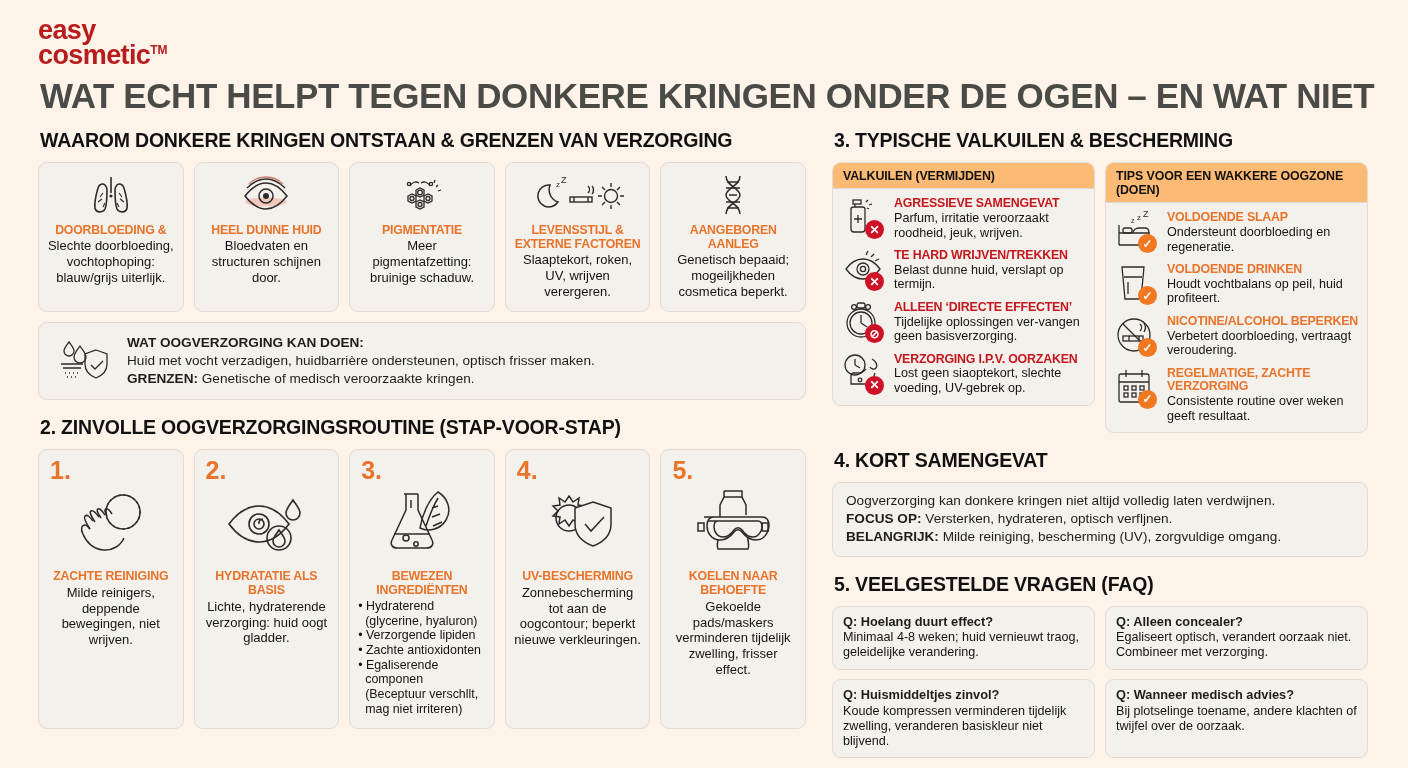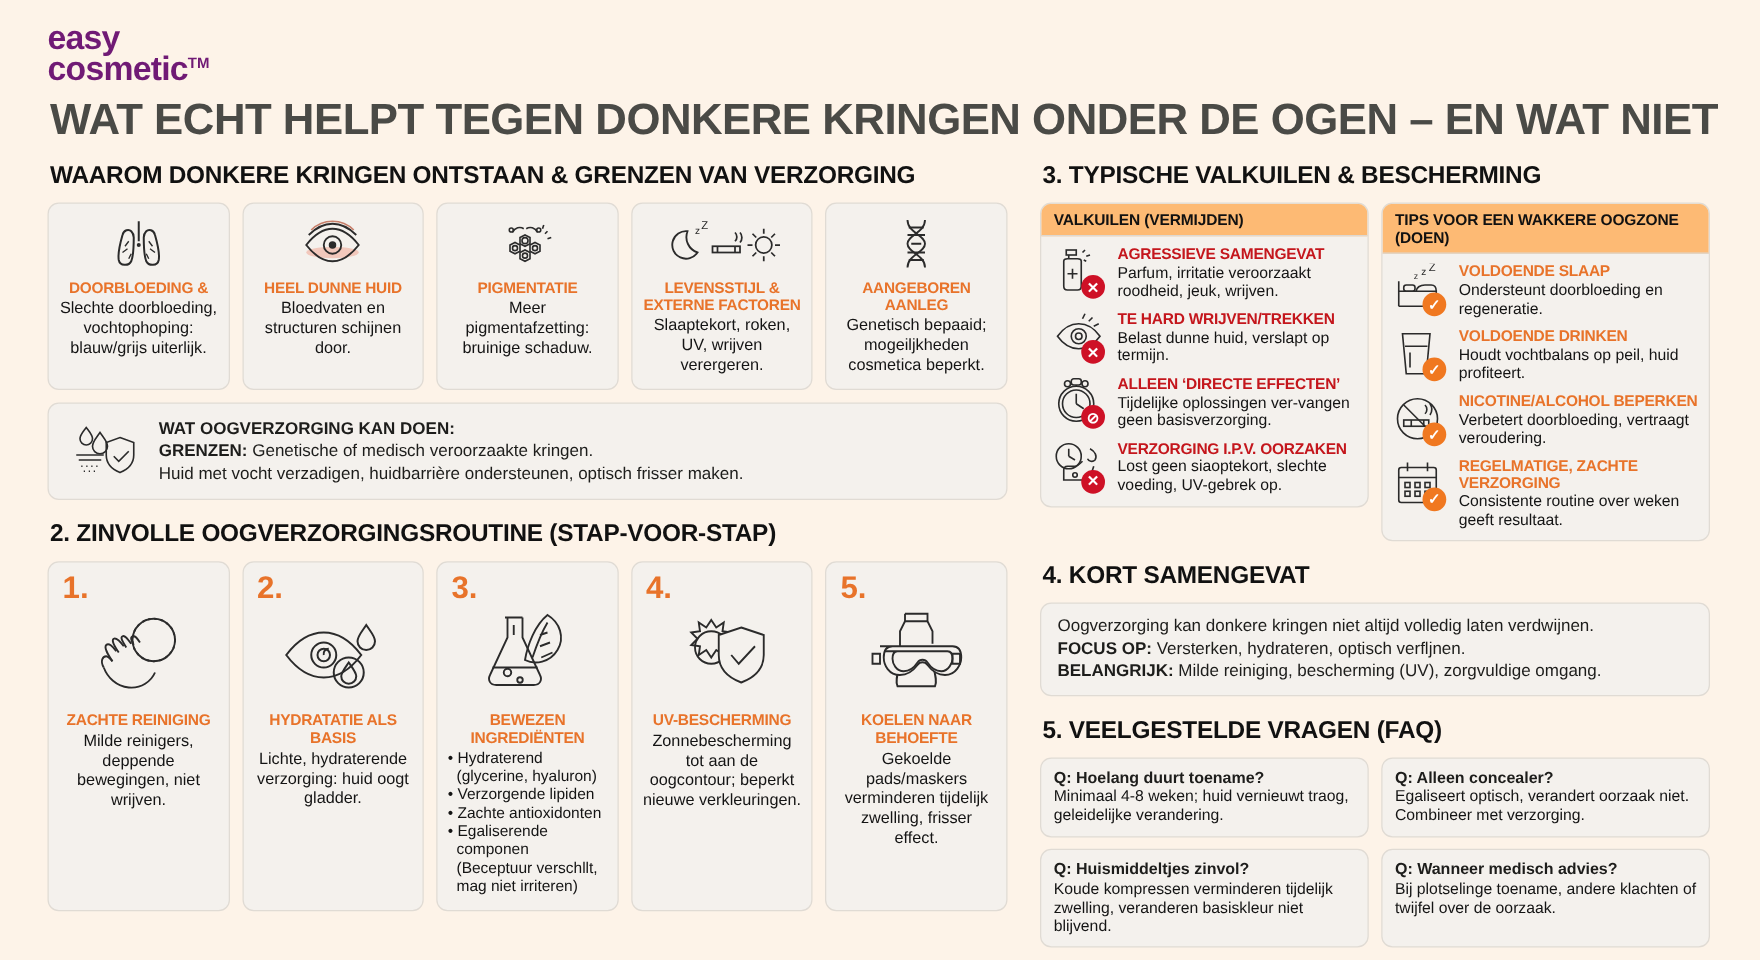--- a/index.html
+++ b/index.html
@@ -6,21 +6,21 @@
   body{
     width:1408px;height:768px;overflow:hidden;
     background:#FDF3E8;
     font-family:"Liberation Sans", sans-serif;
     color:#1d1d1b;
     -webkit-font-smoothing:antialiased;
   }
   .page{position:relative;width:1408px;height:768px;box-sizing:border-box;padding:18px 32px 8px 38px;}
 
   
-  .brand{font-size:27px;line-height:0.92;font-weight:bold;letter-spacing:-0.6px;color:#701a75;margin-bottom:10px;}
+  .brand{font-size:27px;line-height:0.92;font-weight:bold;letter-spacing:-0.6px;color:#b91c1c;margin-bottom:10px;}
   .brand .l2{position:relative;}
   .brand sup{font-size:12px;font-weight:bold;vertical-align:super;letter-spacing:0;}
 
   
   .maintitle{
     font-size:35px;font-weight:bold;letter-spacing:-0.4px;color:#4a4a46;
     line-height:1.02;margin:6px 0 16px 2px;white-space:nowrap;
   }
 
   
@@ -214,22 +214,22 @@
               <path d="M25 10c3.5 5 6 7.5 6 11a6 6 0 0 1-12 0c0-3.5 2.5-6 6-11z"></path>
               <path d="M6 28h22M8 32h18"></path>
               <path d="M10 37h1M14 37h1M18 37h1M22 37h1M12 41h1M16 41h1M20 41h1"></path>
               <path d="M41 14l11 4v10c0 8-6 12-11 14-5-2-11-6-11-14V18z"></path>
               <path d="M36 29l4 4 8-8"></path>
             </g>
           </svg>
         </div>
         <div class="body">
           <div><b>WAT OOGVERZORGING KAN DOEN:</b></div>
+          <div>Huid met vocht verzadigen, huidbarrière ondersteunen, optisch frisser maken.</div>
           <div><b>GRENZEN:</b> <span>Genetische of medisch veroorzaakte kringen.</span></div>
-          <div>Huid met vocht verzadigen, huidbarrière ondersteunen, optisch frisser maken.</div>
         </div>
       </div>
 
       <div class="h2 mt">2. ZINVOLLE OOGVERZORGINGSROUTINE (STAP-VOOR-STAP)</div>
 
       <div class="steps">
 
         <div class="card step">
           <div class="num">1.</div>
           <div class="ico">
@@ -510,21 +510,21 @@
       <div class="h2 mt">4. KORT SAMENGEVAT</div>
       <div class="card summary">
         <div>Oogverzorging kan donkere kringen niet altijd volledig laten verdwijnen.</div>
         <div><b>FOCUS OP:</b> <span>Versterken, hydrateren, optisch verfljnen.</span></div>
         <div><b>BELANGRIJK:</b> <span>Milde reiniging, bescherming (UV), zorgvuldige omgang.</span></div>
       </div>
 
       <div class="h2 mt">5. VEELGESTELDE VRAGEN (FAQ)</div>
       <div class="faqrow">
         <div class="card faq">
-          <div class="q">Q: Hoelang duurt toename?</div>
+          <div class="q">Q: Hoelang duurt effect?</div>
           <div class="a">Minimaal 4-8 weken; huid vernieuwt traog, geleidelijke verandering.</div>
         </div>
         <div class="card faq">
           <div class="q">Q: Alleen concealer?</div>
           <div class="a">Egaliseert optisch, verandert oorzaak niet. Combineer met verzorging.</div>
         </div>
       </div>
       <div class="faqrow">
         <div class="card faq">
           <div class="q">Q: Huismiddeltjes zinvol?</div>

